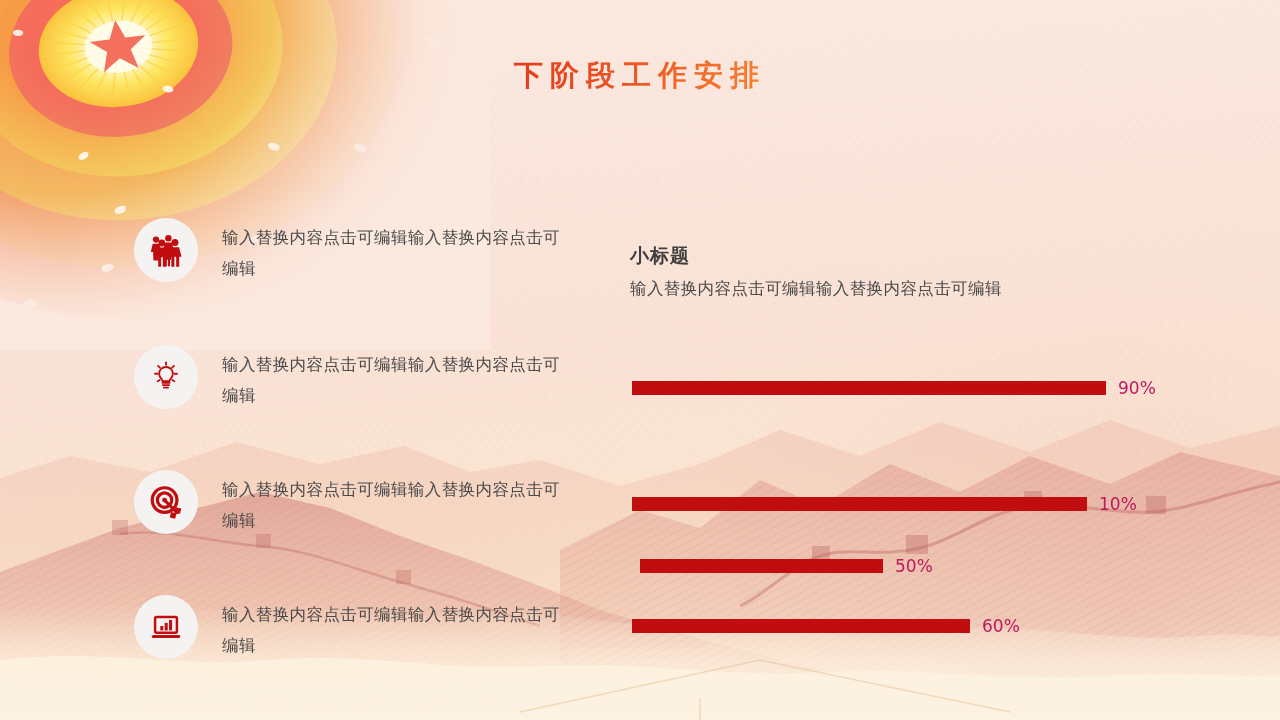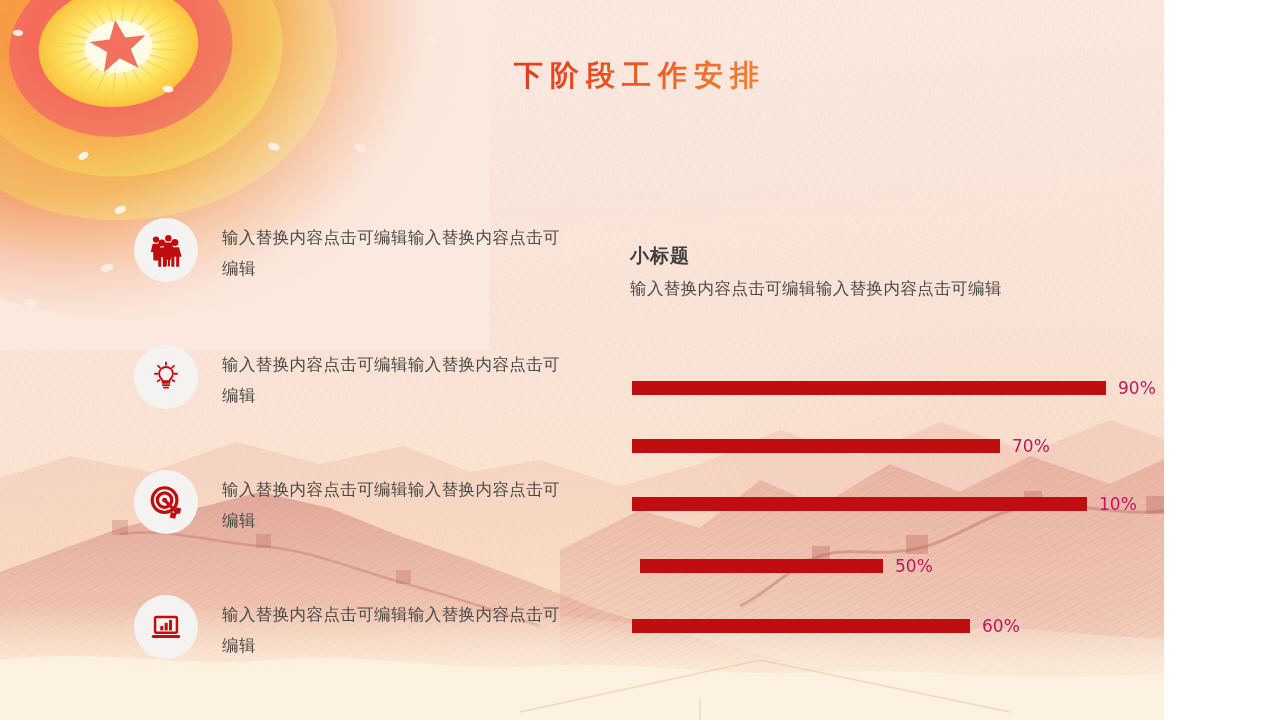--- a/index.html
+++ b/index.html
@@ -4,21 +4,21 @@
 <style>
   html, body {
     margin: 0; padding: 0;
     width: 1280px; height: 720px;
     overflow: hidden;
     font-family: "Liberation Sans", sans-serif;
   }
 
   #slide {
     position: relative;
-    width: 1164px; height: 720px;
+    width: 1280px; height: 720px;
     background: #fbe8de;
     overflow: hidden;
   }
 
   
   .bg-base {
     position: absolute; inset: 0;
     background:
       radial-gradient(ellipse 760px 420px at 18% 96%, #fbe0c6 0%, rgba(251,224,198,0) 62%),
       radial-gradient(ellipse 700px 480px at 88% 84%, #f6d6c8 0%, rgba(246,214,200,0) 65%),
@@ -448,24 +448,20 @@
   </div>
 
   <div class="panel-heading">小标题</div>
   <div class="panel-sub">输入替换内容点击可编辑输入替换内容点击可编辑</div>
 
   <div class="chart">
     <div class="bar-row b0">
       <div class="bar" style="width:474px"></div>
       <div class="bar-label">90%</div>
     </div>
-    <div class="bar-row b1">
-      <div class="bar" style="width:368px"></div>
-      <div class="bar-label">70%</div>
-    </div>
     <div class="bar-row b2">
       <div class="bar" style="width:455px"></div>
       <div class="bar-label">10%</div>
     </div>
     <div class="bar-row b3">
       <div class="bar" style="width:243px"></div>
       <div class="bar-label">50%</div>
     </div>
     <div class="bar-row b4">
       <div class="bar" style="width:338px"></div>

